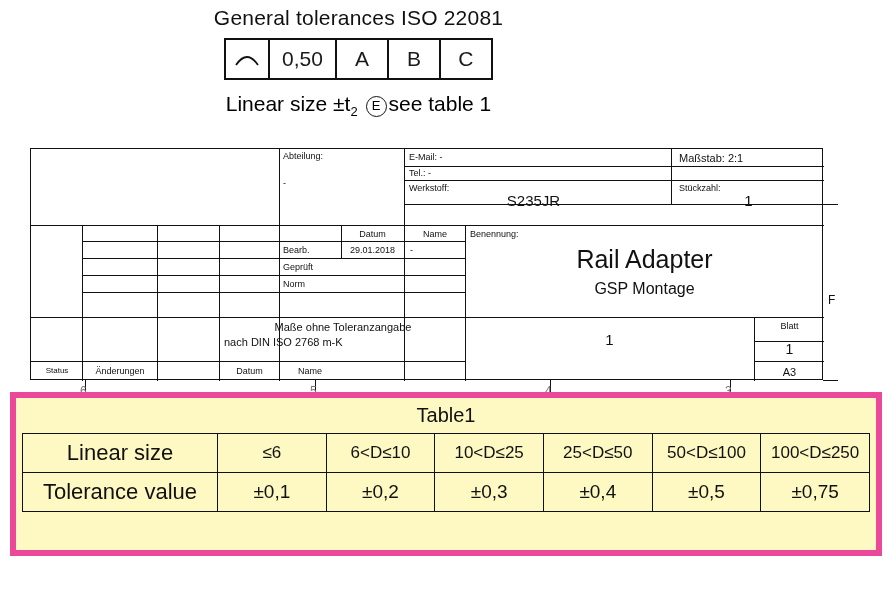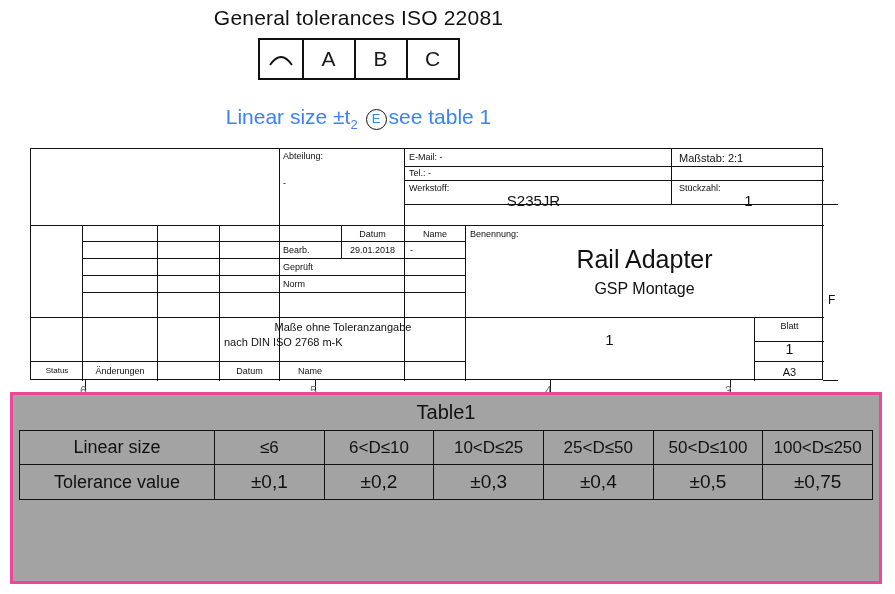--- a/index.html
+++ b/index.html
@@ -49,23 +49,23 @@
     justify-content: center;
     font-size: 21px;
     padding: 0 12px;
     min-width: 26px;
   }
   .fcf > div:last-child { border-right: none; }
   .fcf .sym { padding: 0 8px; }
   .fcf .sym svg { display: block; }
 
   .linear-line {
-    margin-top: 25px;
+    margin-top: 12px;
     font-size: 21px;
-    color: #3b82f6;
+    color: #000000;
     white-space: nowrap;
   }
   .linear-line .sub {
     font-size: 13px;
     vertical-align: sub;
   }
   .e-circ {
     display: inline-block;
     width: 19px;
     height: 19px;
@@ -152,24 +152,24 @@
     font-size: 12px;
     color: #777;
   }
 
   
   .table1-wrap {
     position: absolute;
     left: 10px;
     top: 392px;
     width: 872px;
-    height: 192px;
-    border: 3px solid #ec4899;
+    height: 164px;
+    border: 6px solid #ec4899;
     box-sizing: border-box;
-    background: #a3a3a3;
+    background: #fef9c3;
   }
   .t1-title {
     text-align: center;
     font-size: 20px;
     color: #111;
     padding: 6px 0 6px 0;
   }
   table.t1 {
     border-collapse: collapse;
     width: calc(100% - 12px);
@@ -177,21 +177,21 @@
     table-layout: fixed;
   }
   table.t1 td {
     border: 1.5px solid #111;
     text-align: center;
     color: #111;
     font-size: 17px;
     padding: 6px 2px;
   }
   table.t1 td.rowhead {
-    font-size: 18px;
+    font-size: 22px;
     width: 190px;
   }
   table.t1 td.val {
     font-size: 19px;
   }
   .nowrap { white-space: nowrap; }
 </style>
 </head>
 <body>
 
@@ -199,20 +199,21 @@
 
   <div class="top-block">
     <div class="gt-title">General tolerances ISO 22081</div>
 
     <div class="fcf">
       <div class="sym">
         <svg width="26" height="16" viewBox="0 0 26 16" aria-hidden="true">
           <path d="M2 14 Q13 -2 24 14" fill="none" stroke="#111" stroke-width="1.8"></path>
         </svg>
       </div>
+      <div>0,50</div>
       <div>A</div>
       <div>B</div>
       <div>C</div>
     </div>
 
     <div class="linear-line">
       <span>Linear size ±t</span><span class="sub">2</span>
       <span class="e-circ">E</span><span>see table 1</span>
     </div>
   </div>

